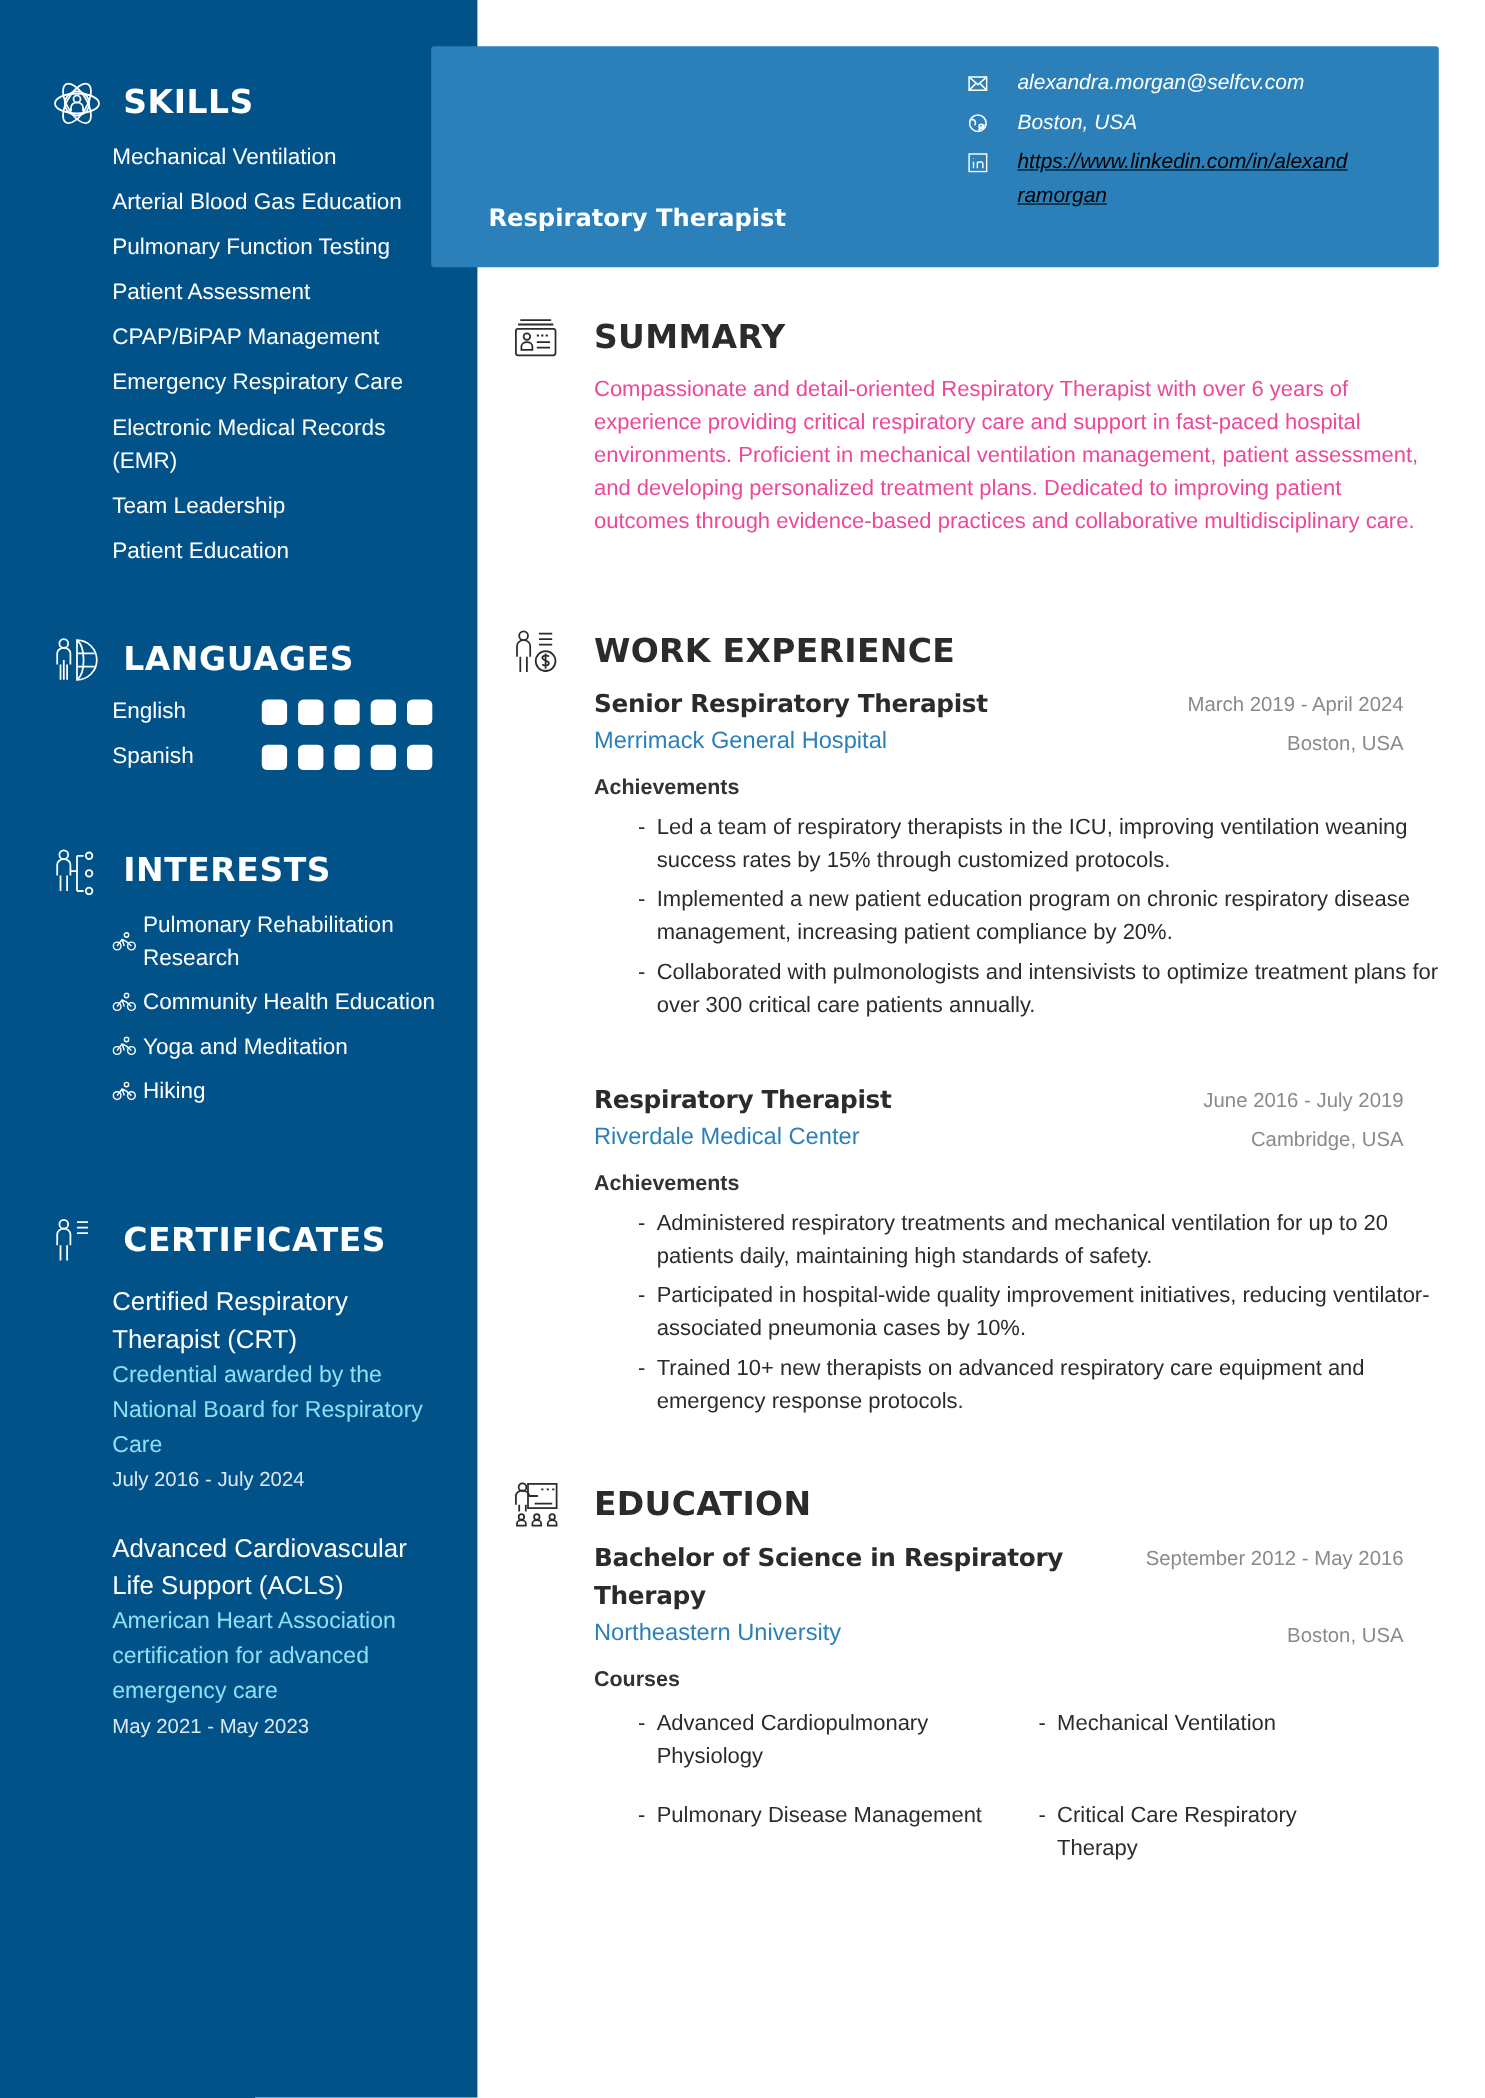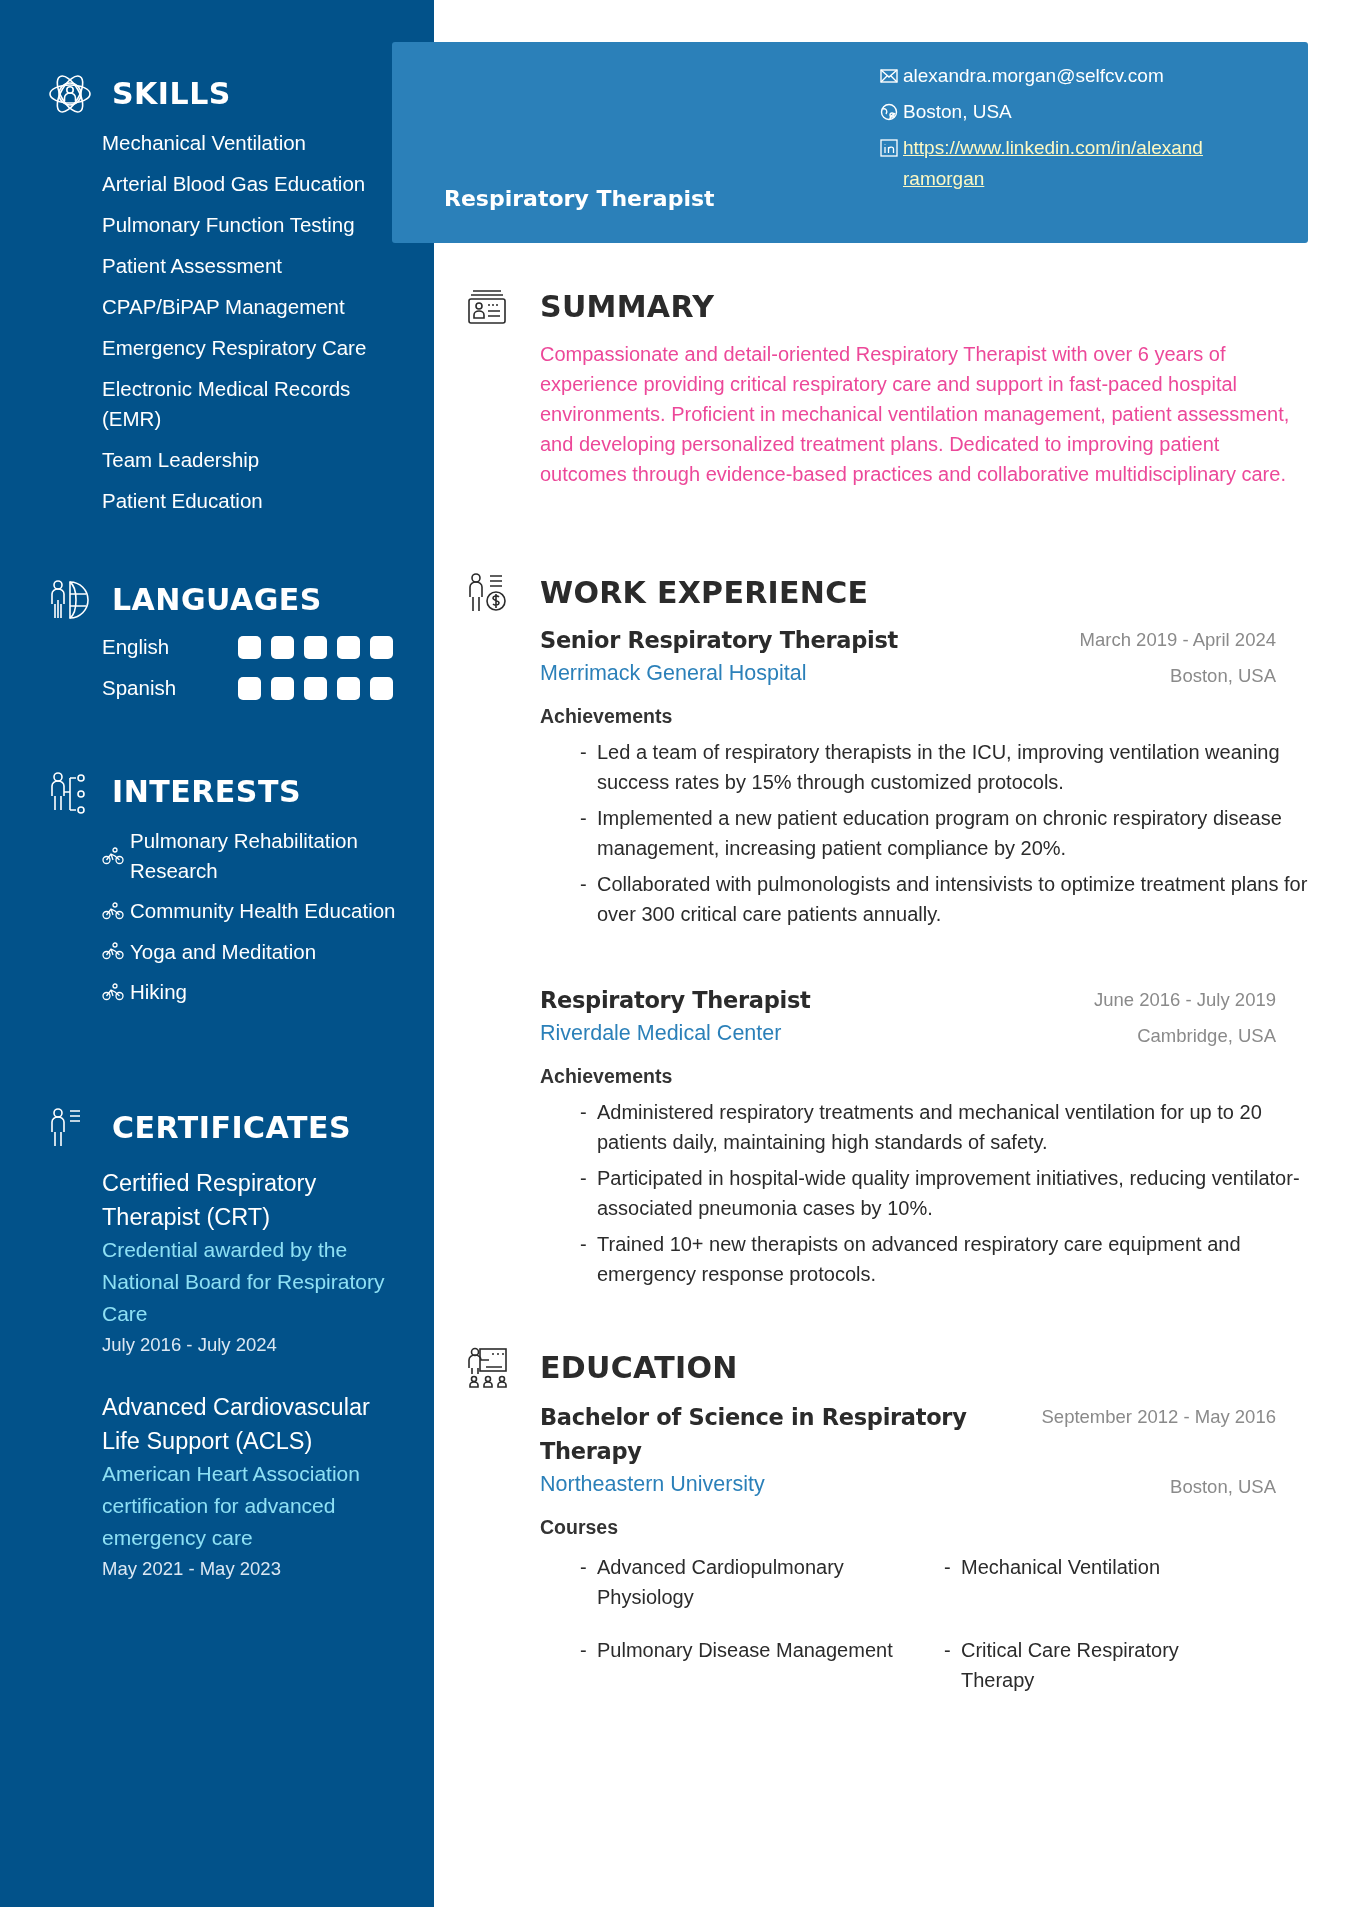--- a/index.html
+++ b/index.html
@@ -43,23 +43,23 @@
   }
   .header-box .name {
     position: absolute; left: 52px; top: 14px; font-size: 53px; line-height: 63px;
     font-weight: 700; font-family: "DejaVu Sans", sans-serif; letter-spacing: 0.5px; width: 400px;
   }
   .header-box .role {
     position: absolute; left: 52px; top: 144px; font-size: 22px; font-weight: 700;
     font-family: "DejaVu Sans", sans-serif;
   }
   .contact { position: absolute; left: 488px; top: 18px; width: 410px; }
-  .contact-row { position: relative; padding-left: 23px; font-size: 19px; line-height: 31px; margin-bottom: 5px; }
+  .contact-row { position: relative; padding-left: 45px; font-size: 19px; line-height: 31px; margin-bottom: 5px; font-style: italic; }
   .contact-row .cicon { position: absolute; left: 0; top: 7px; width: 18px; height: 18px; }
-  .contact-row a { color: #fef9c3; text-decoration: underline; }
+  .contact-row a { color: #000000; text-decoration: underline; }
 
   
   .main-section { position: absolute; left: 466px; width: 842px; }
   .sec-head { position: relative; height: 50px; }
   .sec-head .sicon { position: absolute; left: 0; top: 0; width: 44px; height: 44px; }
   .sec-head .sicon svg { width: 44px; height: 44px; }
   .sec-head .stitle {
     position: absolute; left: 74px; top: 4px; font-size: 30px; font-weight: 700;
     font-family: "DejaVu Sans", sans-serif; color: #2b2b2b; letter-spacing: 0.3px;
   }

